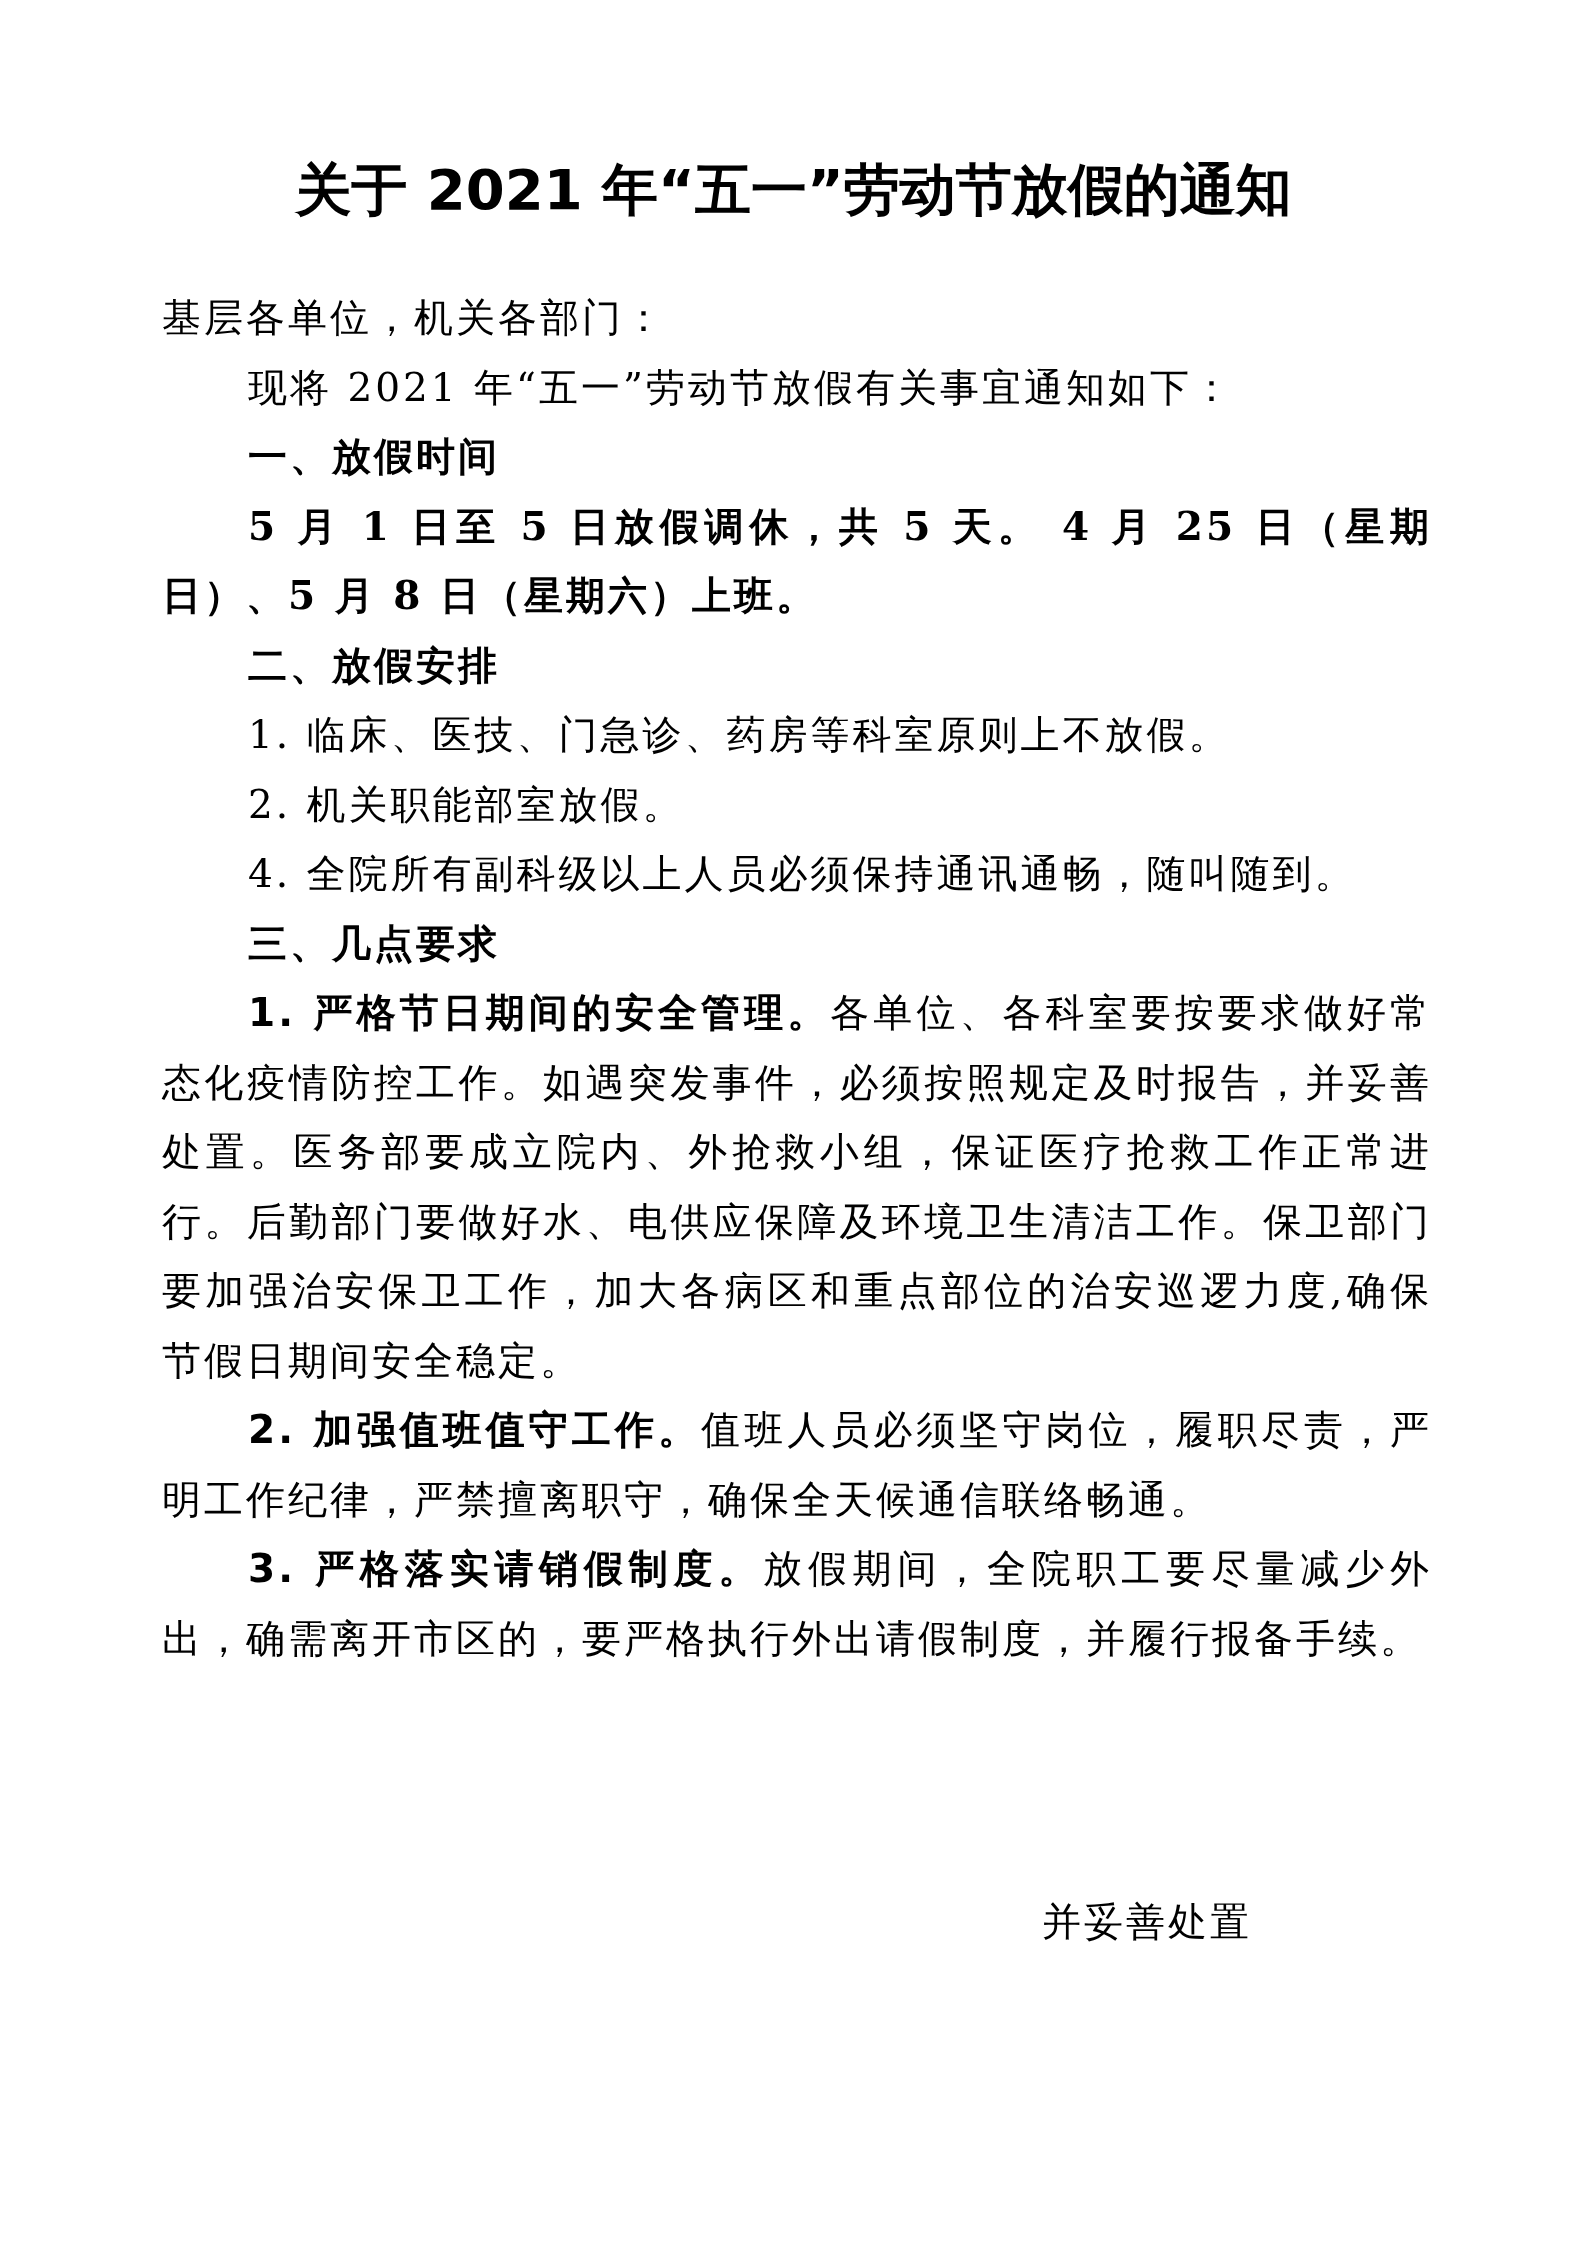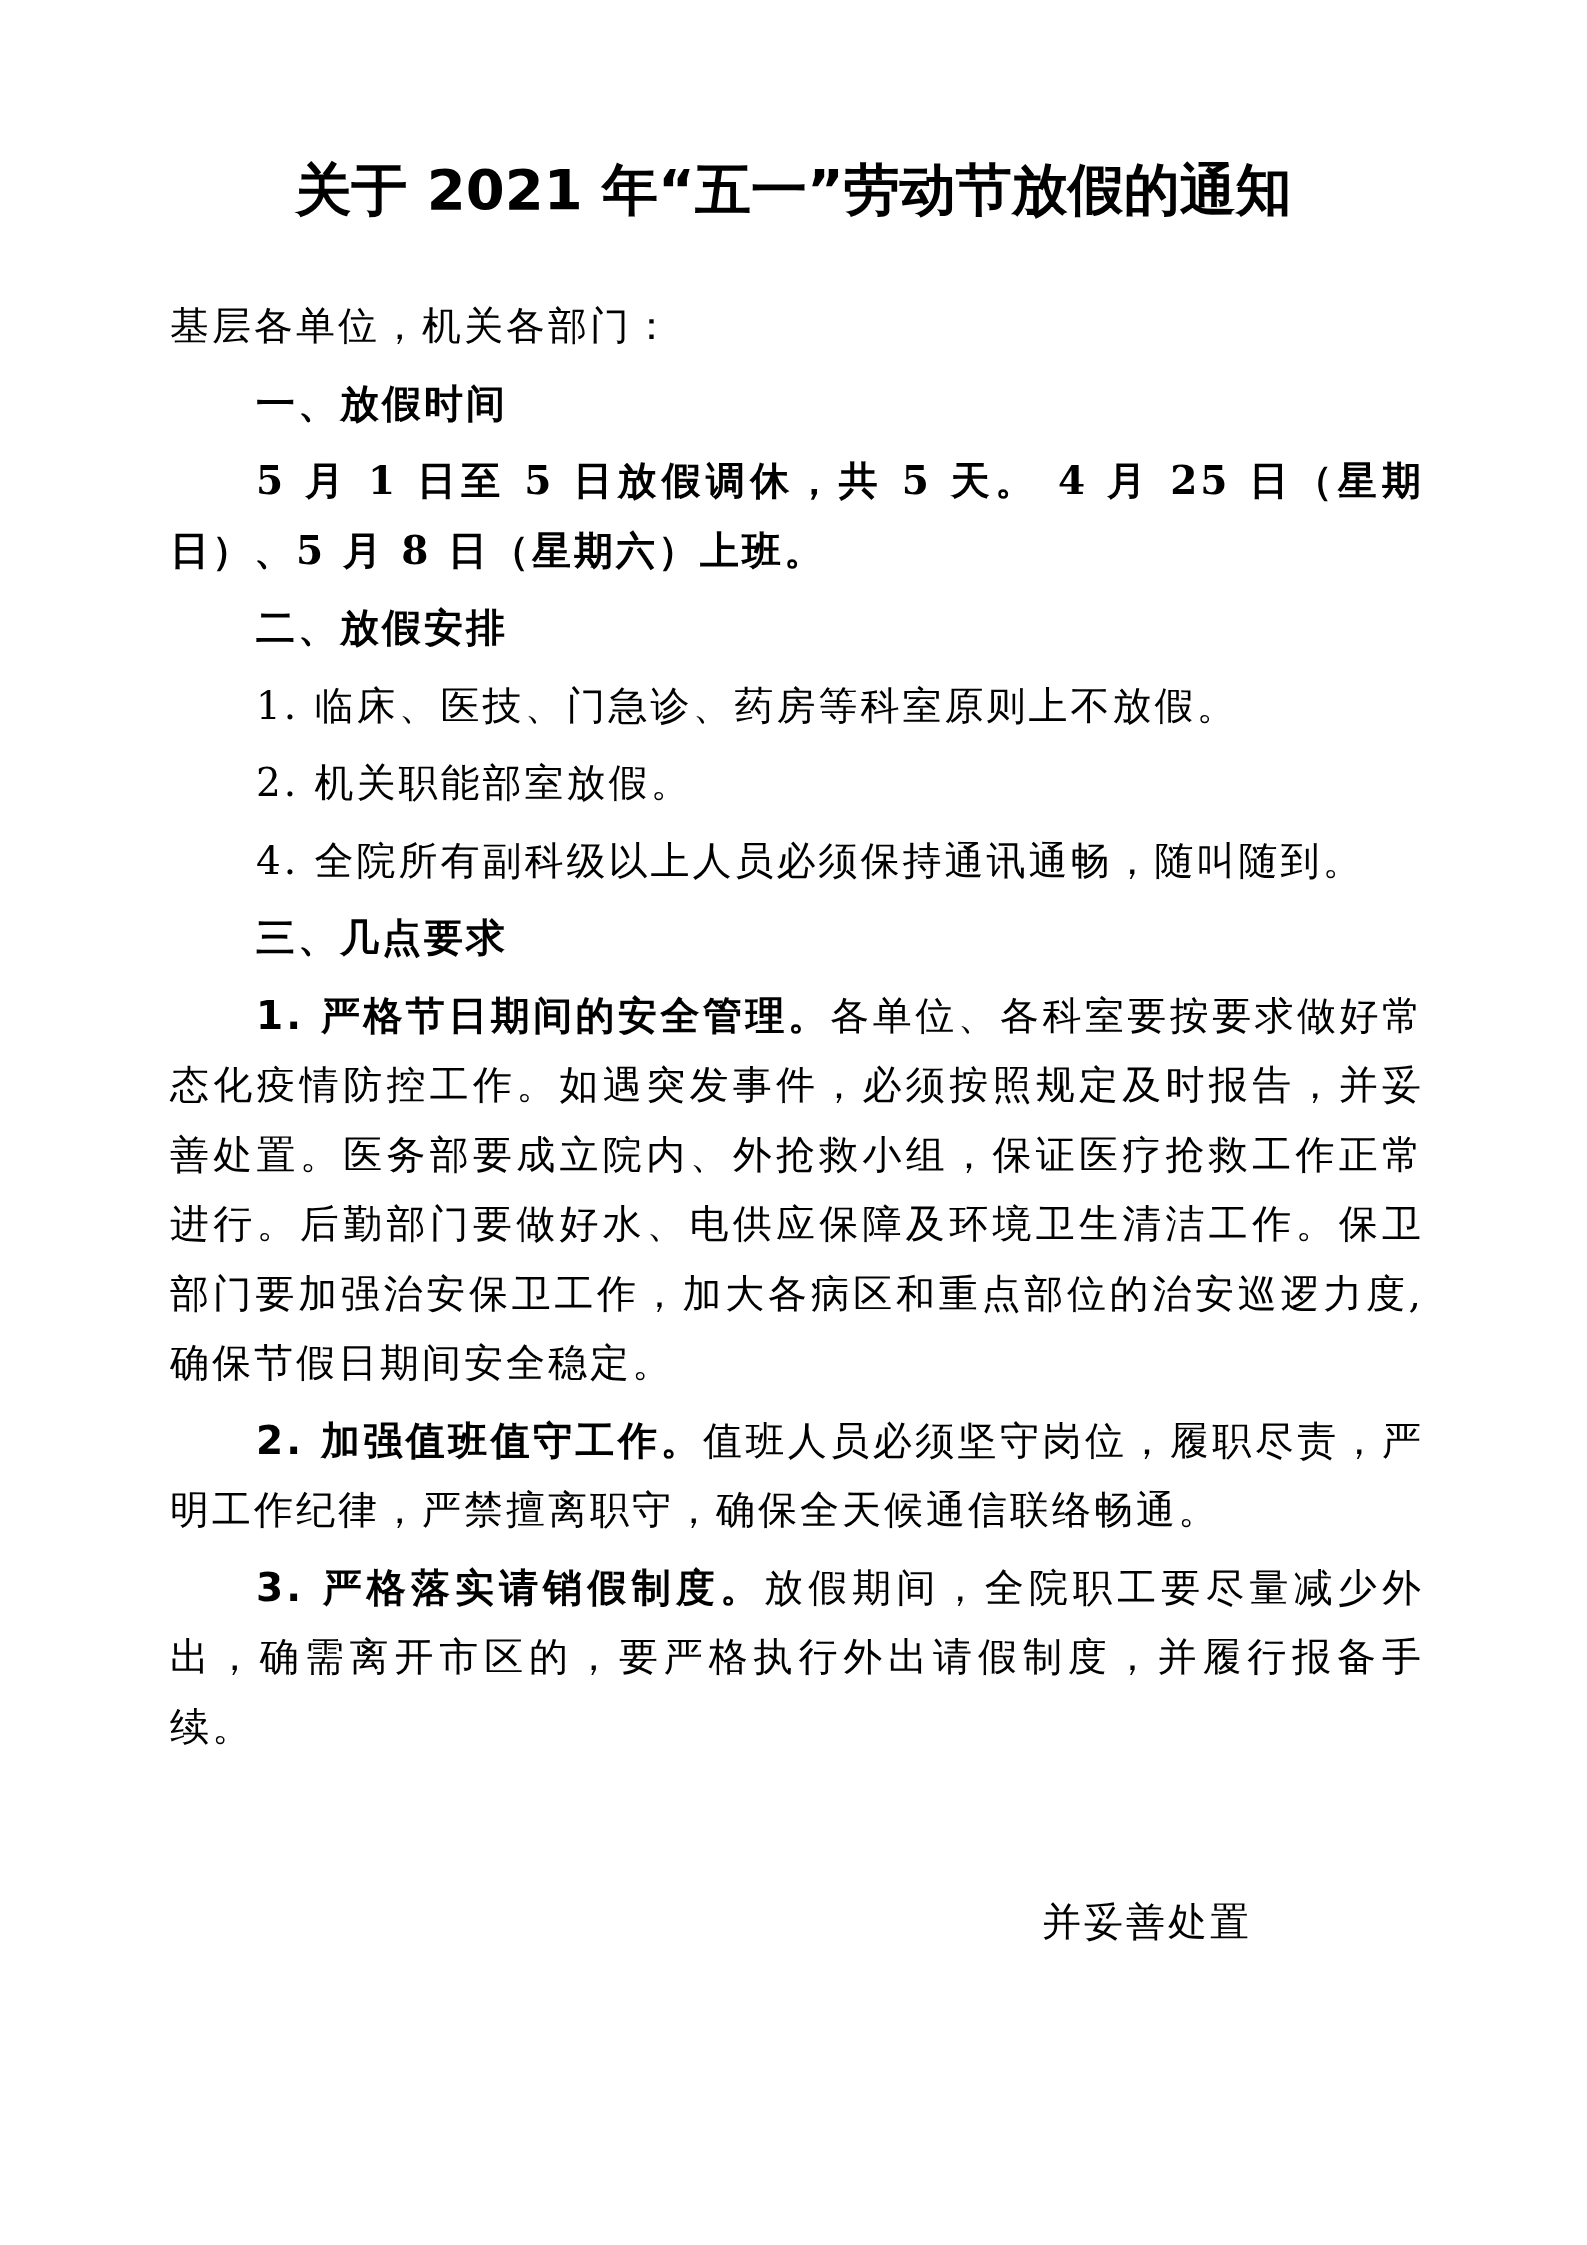--- a/index.html
+++ b/index.html
@@ -36,21 +36,21 @@
     .body {
       position: absolute;
       left: 162px;
       top: 283px;
       width: 1270px;
       font-size: 39px;
       line-height: 69.5px;
       letter-spacing: 3px;
     }
     .para {
-      margin: 8px;
+      margin: 0;
       padding: 0;
       text-align: justify;
     }
     .indent {
       text-indent: 86px;
     }
     .heading {
       font-family: Liberation Serif, serif;
       font-weight: bold;
       font-size: 39px;
@@ -80,20 +80,21 @@
   </style>
 </head>
 <body>
 
 <div class="page">
 
   <div class="title">关于 2021 年“五一”劳动节放假的通知</div>
 
   <div class="body">
     <p class="para">基层各单位，机关各部门：</p>
+    <p class="para indent">现将 2021 年“五一”劳动节放假有关事宜通知如下：</p>
 
     <p class="para indent heading">一、放假时间</p>
     <p class="para indent strong">5 月 1 日至 5 日放假调休，共 5 天。 4 月 25 日（星期日）、5 月 8 日（星期六）上班。</p>
 
     <p class="para indent heading">二、放假安排</p>
     <p class="para indent">1. 临床、医技、门急诊、药房等科室原则上不放假。</p>
     <p class="para indent">2. 机关职能部室放假。</p>
     <p class="para indent">4. 全院所有副科级以上人员必须保持通讯通畅，随叫随到。</p>
 
     <p class="para indent heading">三、几点要求</p>

